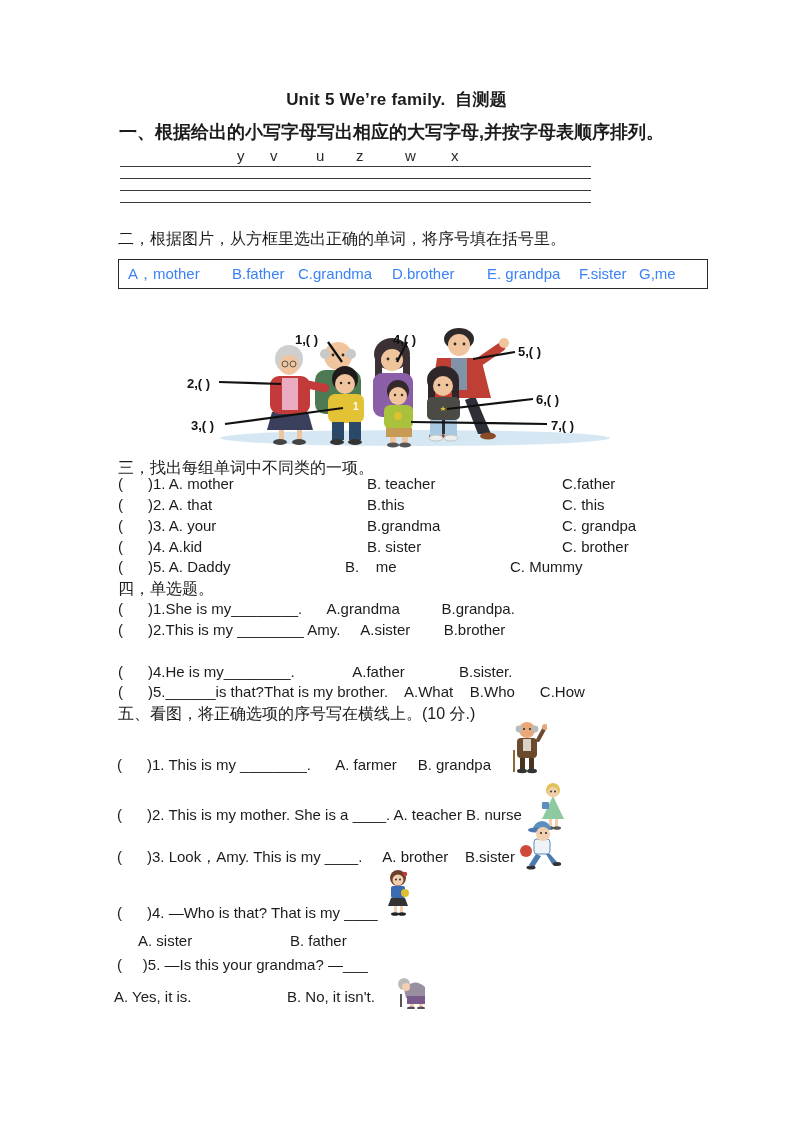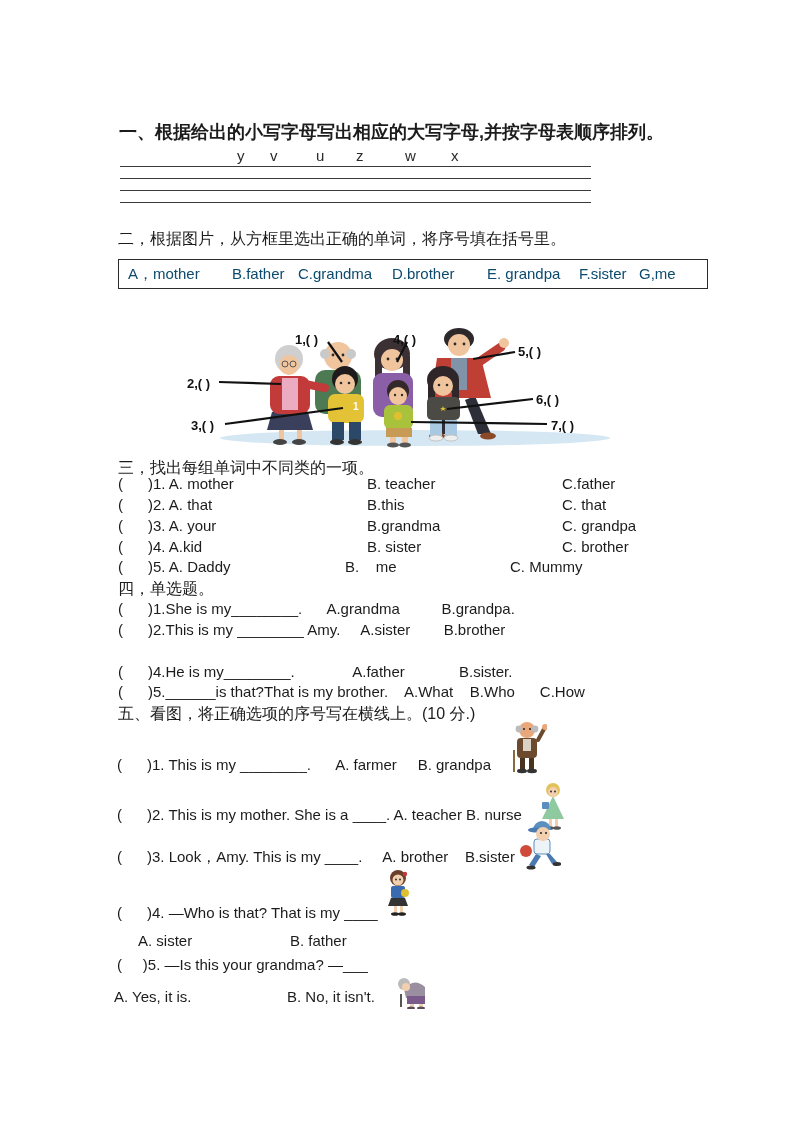--- a/index.html
+++ b/index.html
@@ -15,21 +15,21 @@
   .h-reg  { font-size:16px; font-weight:normal; }
   .s1-heading { top:120px; left:111px; }
   .letters { top:147px; left:0; }
   .lt { position:absolute; top:0; font-size:15px; color:#2a2a2a; }
   .lt0{left:237px}.lt1{left:270px}.lt2{left:316px}.lt3{left:356px}.lt4{left:405px}.lt5{left:451px}
   .wline { left:120px; width:471px; height:0; border-top:1.6px solid #3a3a3a; }
   .wl1{top:166px; border-top-width:1.1px}.wl2{top:178px}.wl3{top:190px}.wl4{top:202px}
   .s2-heading { top:229px; left:118px; }
   .wordbox { top:259px; left:118px; width:588px; height:28px;
              border:1.5px solid #2b2b2b; }
-  .wb { position:absolute; top:5px; font-size:15px; color:#0c4a6e; }
+  .wb { position:absolute; top:5px; font-size:15px; color:#3b82f6; }
   .wb0{left:9px}.wb1{left:113px}.wb2{left:179px}.wb3{left:273px}.wb4{left:368px}.wb5{left:460px}.wb6{left:520px}
   .family { top:326px; left:185px; }
   .s3-heading { top:458px; left:118px; }
   .s3 { font-size:15px; top:0; }
   .ca{left:118px}.cb{left:367px}.cc{left:562px}.cb4{left:345px}.cc4{left:510px}
   .r0{top:475px}.r1{top:496px}.r2{top:517px}.r3{top:538px}.r4{top:558px}
   .s4-heading { top:579px; left:118px; }
   .s4row { left:118px; font-size:15px; }
   .q0{top:600px}.q1{top:621px}.q2{top:642px}.q3{top:663px}.q4{top:683px}
   .s5-heading { top:704px; left:118px; }
@@ -42,20 +42,21 @@
   .pic1{top:720px; left:507px}.pic2{top:782px; left:537px}
   .pic3{top:820px; left:517px}.pic4{top:869px; left:382px}
   .pic5{top:972px; left:394px}
   svg text { font-family:"Liberation Sans", sans-serif; }
 </style>
 </head>
 <body>
 
 <div class="page">
 
+  <div class="abs title">Unit 5 We’re family.  自测题</div>
 
   <div class="abs h-bold s1-heading">一、根据给出的小写字母写出相应的大写字母,并按字母表顺序排列。</div>
   <div class="abs letters">
     <span class="lt lt0">y</span>
     <span class="lt lt1">v</span>
     <span class="lt lt2">u</span>
     <span class="lt lt3">z</span>
     <span class="lt lt4">w</span>
     <span class="lt lt5">x</span>
   </div>
@@ -189,21 +190,21 @@
       <text x="366" y="104">7,(  )</text>
     </g>
   </svg>
 
   <div class="abs h-reg s3-heading">三，找出每组单词中不同类的一项。</div>
   <span class="abs s3 r0 ca">(      )1. A. mother</span>
   <span class="abs s3 r0 cb">B. teacher</span>
   <span class="abs s3 r0 cc">C.father</span>
   <span class="abs s3 r1 ca">(      )2. A. that</span>
   <span class="abs s3 r1 cb">B.this</span>
-  <span class="abs s3 r1 cc">C. that</span>
+  <span class="abs s3 r1 cc">C. this</span>
   <span class="abs s3 r2 ca">(      )3. A. your</span>
   <span class="abs s3 r2 cb">B.grandma</span>
   <span class="abs s3 r2 cc">C. grandpa</span>
   <span class="abs s3 r3 ca">(      )4. A.kid</span>
   <span class="abs s3 r3 cb">B. sister</span>
   <span class="abs s3 r3 cc">C. brother</span>
   <span class="abs s3 r4 ca">(      )5. A. Daddy</span>
   <span class="abs s3 r4 cb4">B.    me</span>
   <span class="abs s3 r4 cc4">C. Mummy</span>
 

